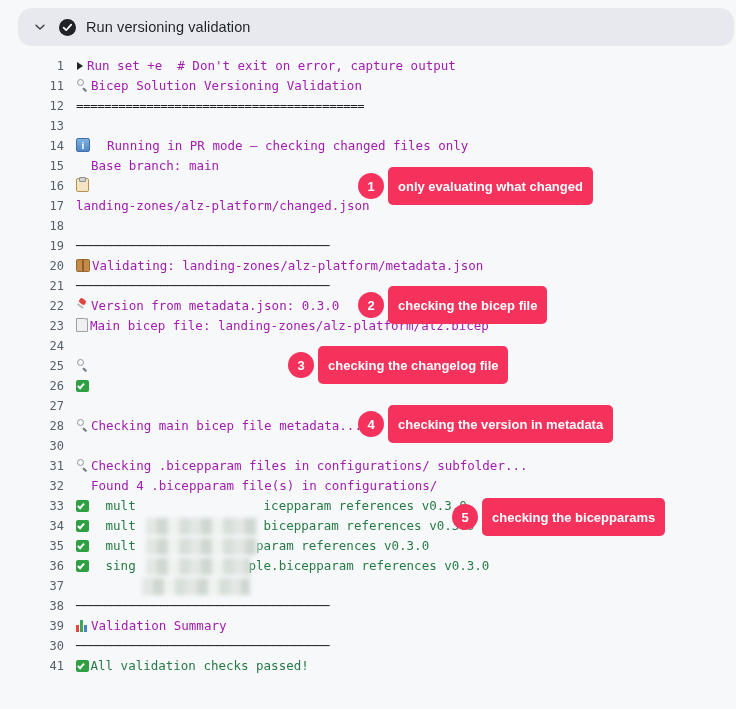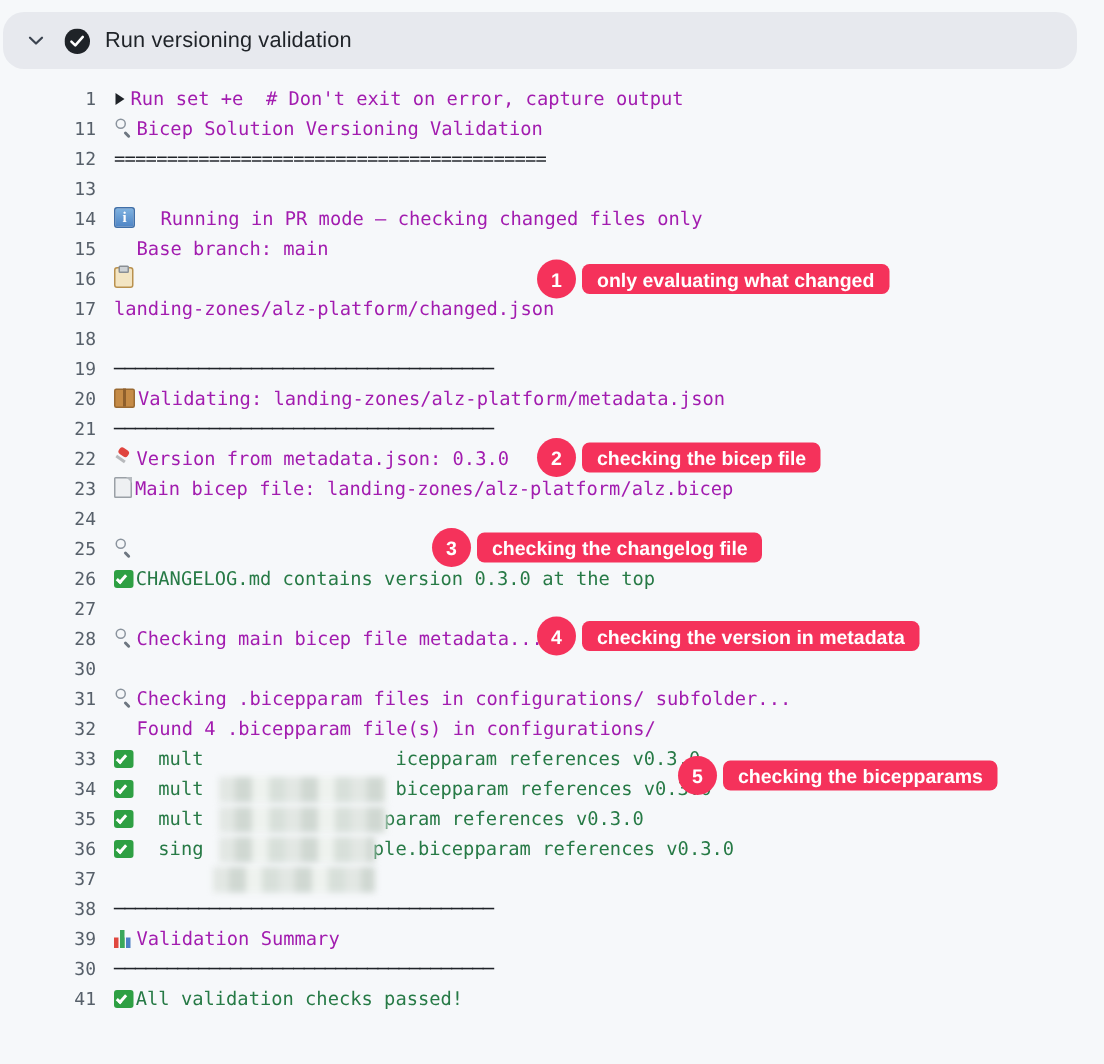--- a/index.html
+++ b/index.html
@@ -18,21 +18,21 @@
   
   .log-card {
     position: relative;
     width: 736px;
     height: 709px;
     box-sizing: border-box;
   }
 
   .group-header {
     position: absolute;
-    left: 2px;
+    left: 18px;
     top: 8px;
     width: 716px;
     height: 38px;
     background: #e7e9ee;
     border-radius: 14px;
     display: flex;
     align-items: center;
     gap: 0;
     box-sizing: border-box;
     padding-left: 12px;
@@ -241,21 +241,21 @@
     color: #ffffff;
     font-size: 13px;
     font-weight: bold;
     display: flex;
     align-items: center;
     justify-content: center;
     position: relative;
     z-index: 2;
   }
   .callout-label {
-    height: 20px;
+    height: 38px;
     background: #f5325b;
     color: #ffffff;
     font-size: 13px;
     font-weight: bold;
     border-radius: 5px;
     display: flex;
     align-items: center;
     padding: 0 10px 0 10px;
     margin-left: 4px;
     white-space: nowrap;
@@ -293,21 +293,21 @@
       <div class="log-line"><span class="ln">16</span><span class="content"><span class="ico ico-clipboard"></span></span></div>
       <div class="log-line"><span class="ln">17</span><span class="content"><span>landing-zones/alz-platform/changed.json</span></span></div>
       <div class="log-line"><span class="ln">18</span><span class="content"><span></span></span></div>
       <div class="log-line"><span class="ln">19</span><span class="content rule"><span>────────────────────────────────────</span></span></div>
       <div class="log-line"><span class="ln">20</span><span class="content"><span class="ico ico-package"></span><span>Validating: landing-zones/alz-platform/metadata.json</span></span></div>
       <div class="log-line"><span class="ln">21</span><span class="content rule"><span>────────────────────────────────────</span></span></div>
       <div class="log-line"><span class="ln">22</span><span class="content"><span class="ico ico-pin"></span><span>Version from metadata.json: 0.3.0</span></span></div>
       <div class="log-line"><span class="ln">23</span><span class="content"><span class="ico ico-page"></span><span>Main bicep file: landing-zones/alz-platform/alz.bicep</span></span></div>
       <div class="log-line"><span class="ln">24</span><span class="content"><span></span></span></div>
       <div class="log-line"><span class="ln">25</span><span class="content"><span class="ico ico-search"></span></span></div>
-      <div class="log-line"><span class="ln">26</span><span class="content green"><span class="ico ico-check"></span><span>CHANGELOG.md contains version 0.3.0 at the top</span></span></div>
+      <div class="log-line"><span class="ln">26</span><span class="content green"><span class="ico ico-check"></span></span></div>
       <div class="log-line"><span class="ln">27</span><span class="content"><span></span></span></div>
       <div class="log-line"><span class="ln">28</span><span class="content"><span class="ico ico-search"></span><span>Checking main bicep file metadata...</span></span></div>
       <div class="log-line"><span class="ln">30</span><span class="content"><span></span></span></div>
       <div class="log-line"><span class="ln">31</span><span class="content"><span class="ico ico-search"></span><span>Checking .bicepparam files in configurations/ subfolder...</span></span></div>
       <div class="log-line"><span class="ln">32</span><span class="content"><span>  Found 4 .bicepparam file(s) in configurations/</span></span></div>
       <div class="log-line"><span class="ln">33</span><span class="content green"><span class="ico ico-check"></span><span>  mult                 icepparam references v0.3.0</span></span></div>
       <div class="log-line"><span class="ln">34</span><span class="content green"><span class="ico ico-check"></span><span>  mult                 bicepparam references v0.3.0</span></span></div>
       <div class="log-line"><span class="ln">35</span><span class="content green"><span class="ico ico-check"></span><span>  mult                param references v0.3.0</span></span></div>
       <div class="log-line"><span class="ln">36</span><span class="content green"><span class="ico ico-check"></span><span>  sing               ple.bicepparam references v0.3.0</span></span></div>
       <div class="log-line"><span class="ln">37</span><span class="content"><span></span></span></div>

